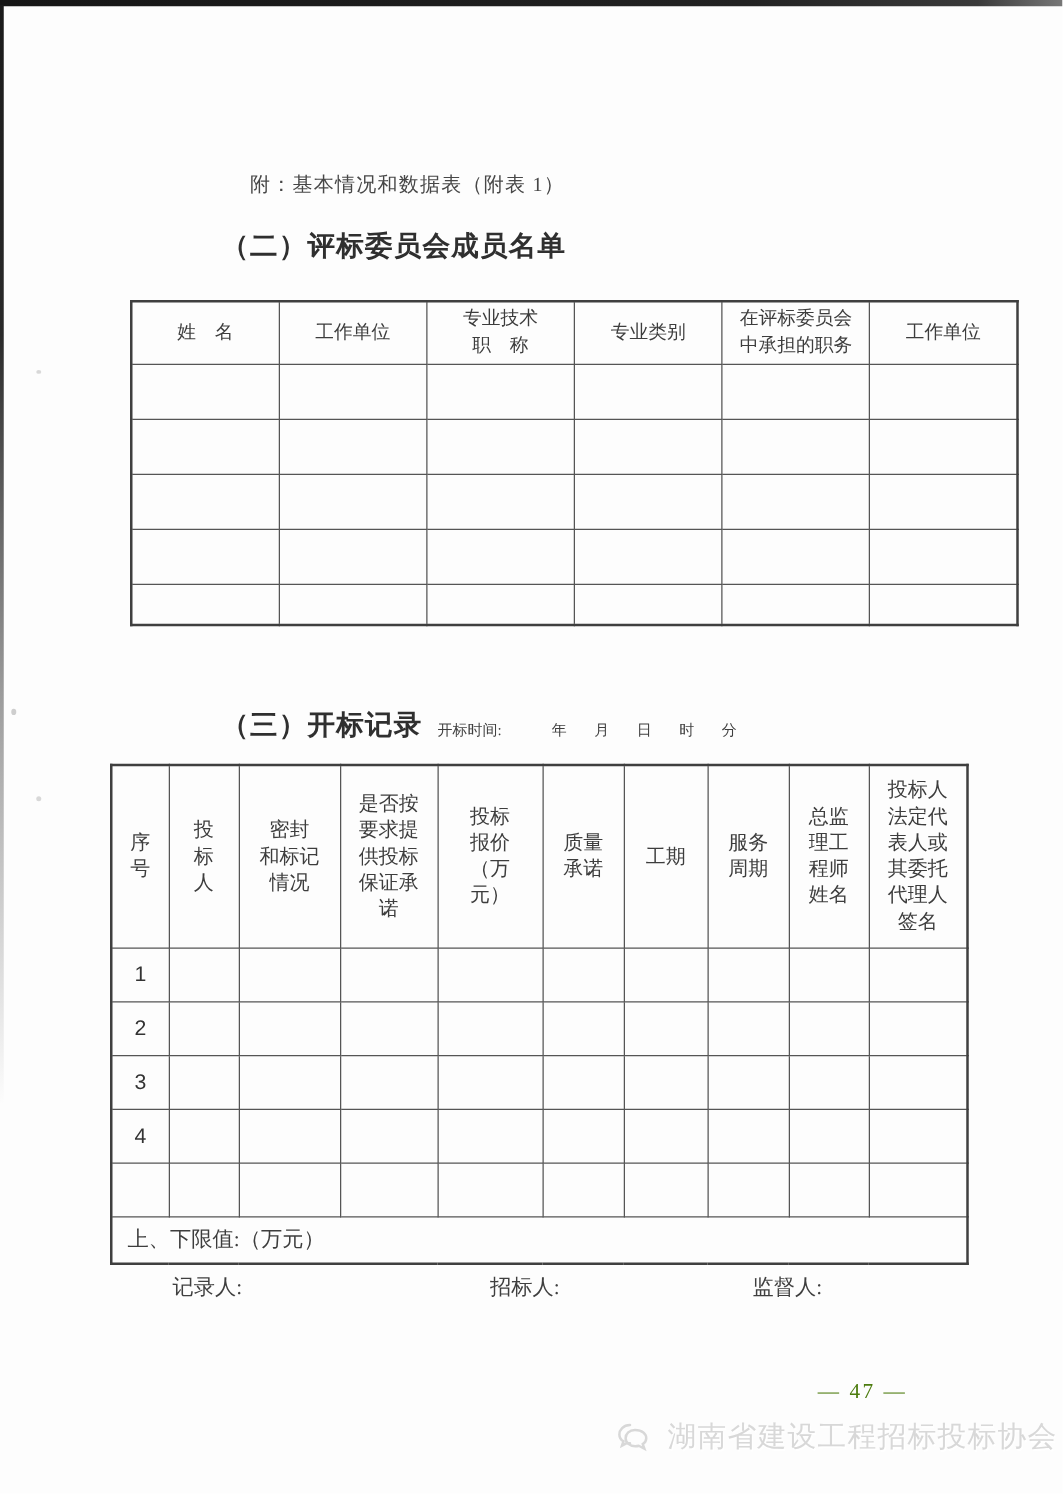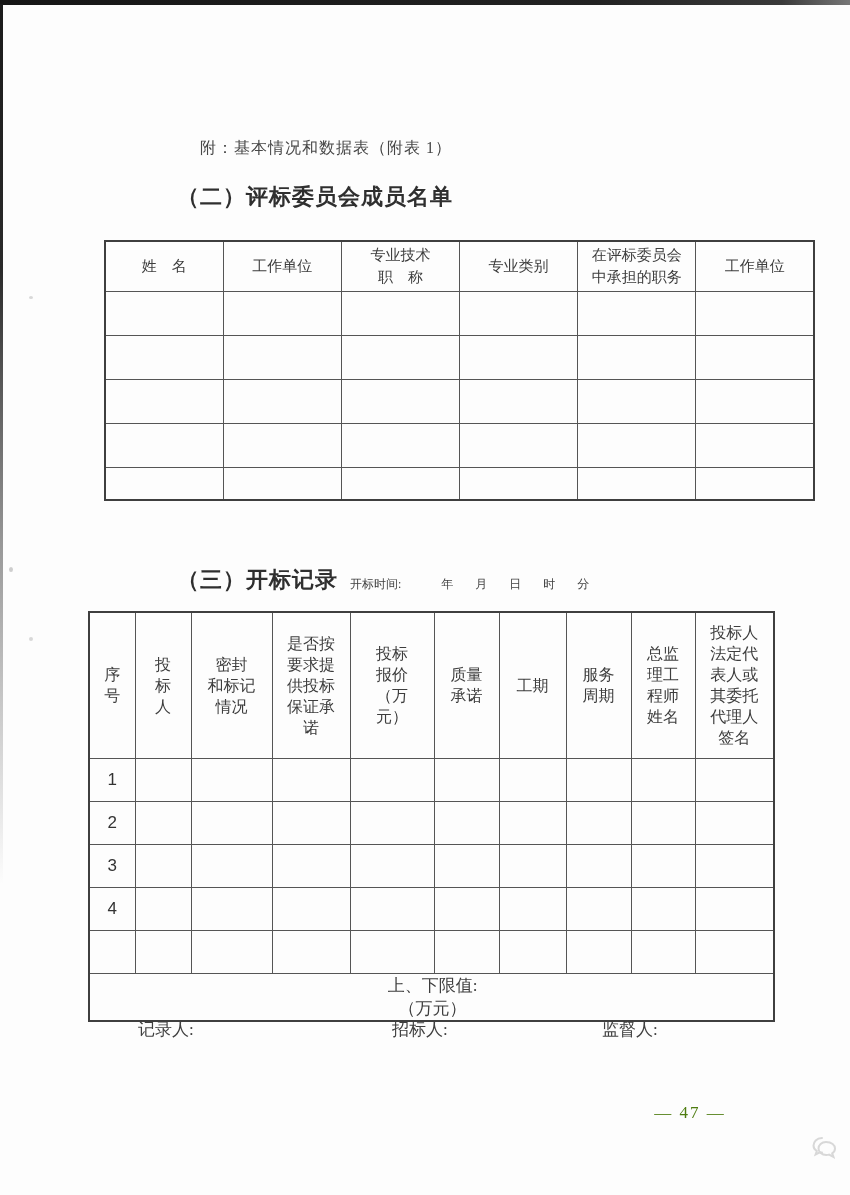--- a/index.html
+++ b/index.html
@@ -37,21 +37,21 @@
   .t1 .hrow{height:50px;}
   .t1 .r{height:44px;}
   .t1 .r-last{height:33px;}
   .t2 th{font-size:16px;line-height:21px;}
   .t2 .hrow{height:146px;}
   .t2 .r{height:43px;}
   .t2 .num{font-size:17px;font-family:"Liberation Sans","DejaVu Sans",sans-serif;color:#333;}
   .pre{white-space:pre-line;}
   .t2 .frow{height:38px;}
   .t2 .fcell{text-align:left;}
-  .fwrap{display:flex;justify-content:flex-start;align-items:center;padding:0 10px 0 12px;font-size:17px;color:#3d3d3d;flex-direction:column;}
+  .fwrap{display:flex;justify-content:flex-start;align-items:center;padding:0 10px 0 12px;font-size:17px;color:#3d3d3d;}
 
   .timeline{position:absolute;left:350px;top:576px;font-size:12px;color:#3f3f3f;white-space:nowrap;}
   .timeline .units{margin-left:40px;letter-spacing:5px;}
 
   .signatures{position:absolute;left:0;top:1018px;width:850px;height:24px;font-size:17px;color:#3f3f3f;padding-left:12px;}
   .signatures span{position:absolute;white-space:nowrap;}
   .sig-recorder{left:138px;}
   .sig-tenderer{left:392px;}
   .sig-supervisor{left:602px;}
 
@@ -278,15 +278,16 @@
 
   <div class="page-number">— 47 —</div>
 
   <div class="watermark">
     <svg width="34" height="28" viewBox="0 0 34 28">
       <g fill="none" stroke="#d8d8d8" stroke-width="2" stroke-linecap="round">
         <path d="M10 4 C4.5 4 1.5 8 1.5 11.5 C1.5 13.8 2.8 15.8 4.8 17 L3.6 20.5 L7.8 18.3 C8.5 18.5 9.2 18.6 10 18.6"></path>
         <path d="M14 8 C9.5 8 6.5 11 6.5 14.5 C6.5 18 9.8 21 14.2 21 C15.2 21 16.1 20.9 17 20.6 L21.5 23 L20.2 19.3 C22.2 18 23 16.3 23 14.5 C23 11 19.8 8 14 8 Z"></path>
       </g>
     </svg>
+    <span>湖南省建设工程招标投标协会</span>
   </div>
 
 </div>
 
 </body></html>

